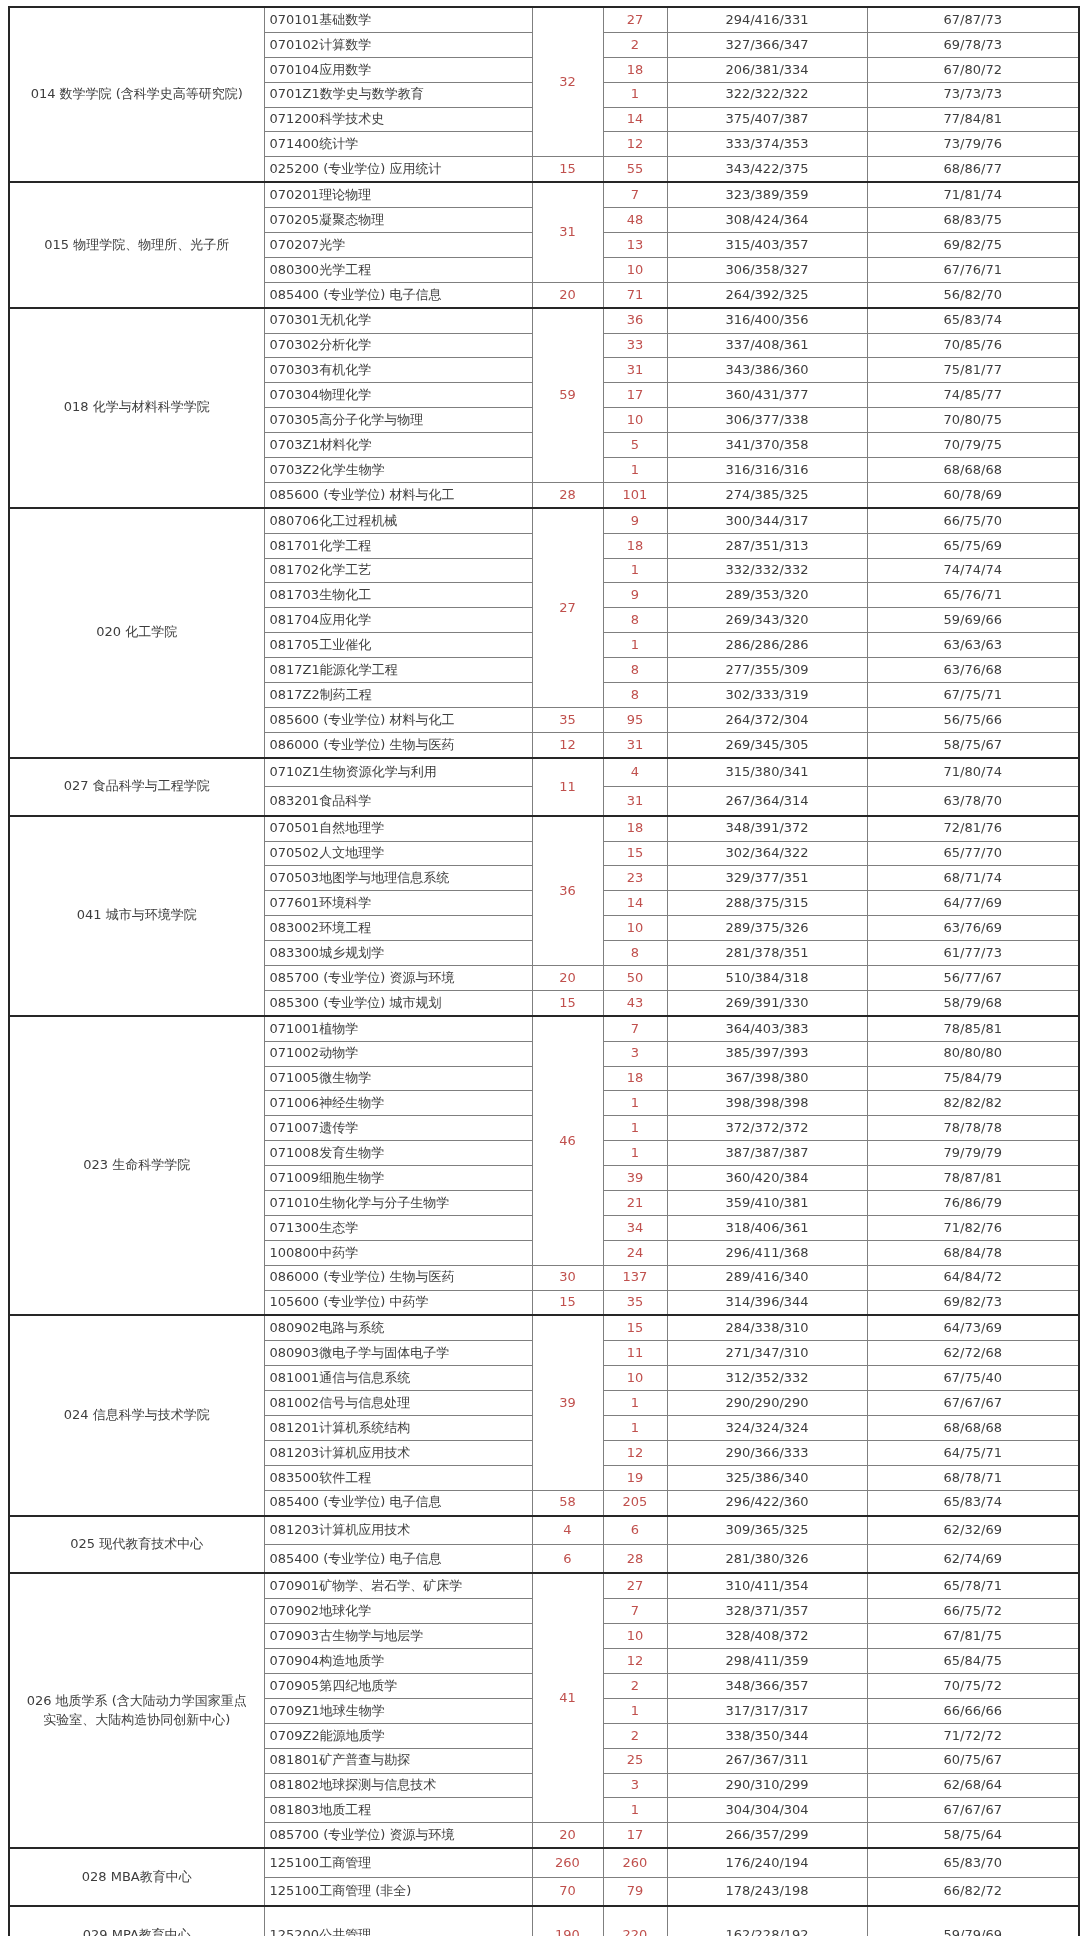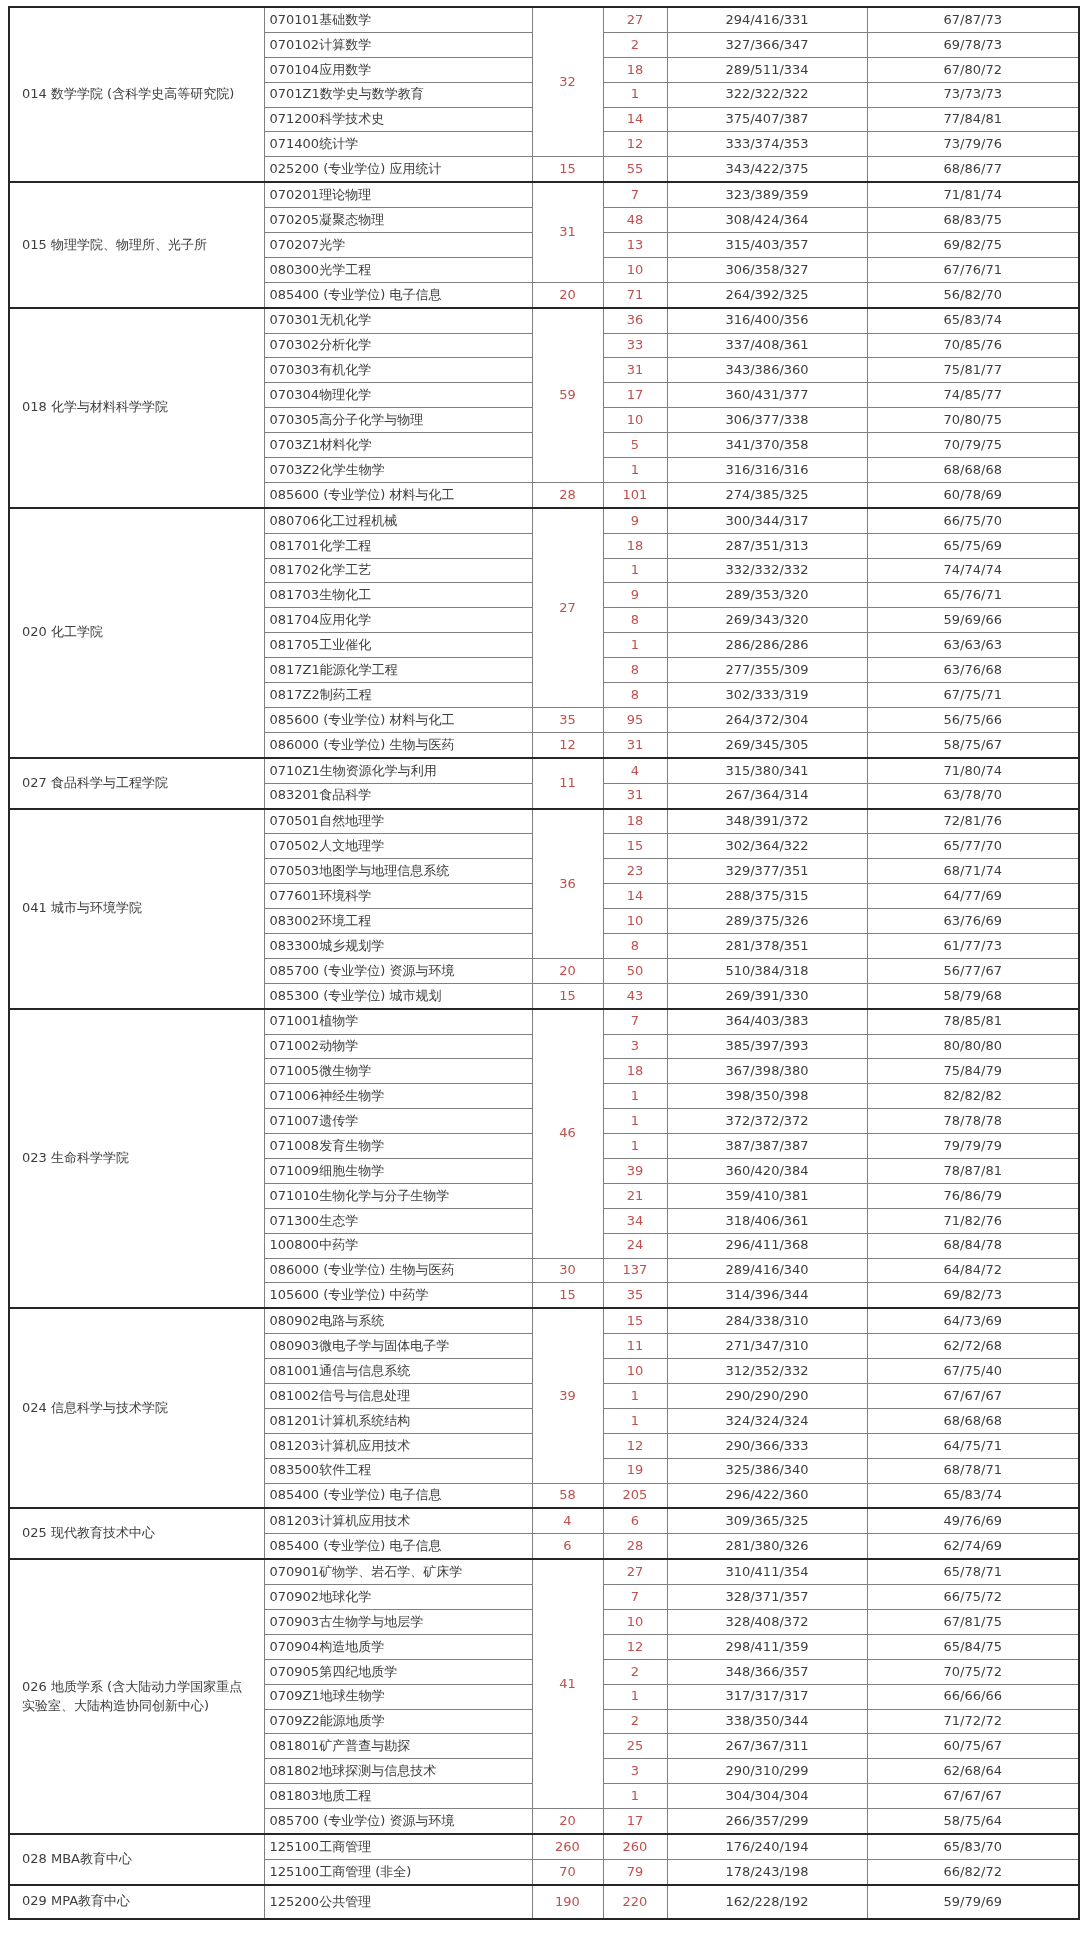--- a/index.html
+++ b/index.html
@@ -25,23 +25,24 @@
     border:1px solid var(--border);
     height:23.9px;
     padding:0;
     font-size:13px;
     color:var(--text);
     overflow:hidden;
     white-space:nowrap;
     line-height:1.1;
   }
   td.college{
+    text-align:center;
     white-space:normal;
     line-height:1.45;
-    padding:4px 12px;
+    padding:16px 12px;
     vertical-align:middle;
   }
   td.major{text-align:left;padding-left:5px;}
   td.num{text-align:center;}
   .red{color:var(--red);}
   tr.gs td{border-top:2.5px solid var(--border_strong);}
 </style>
 </head>
 <body>
 
@@ -66,21 +67,21 @@
         </tr>
         <tr>
           <td class="major">070102计算数学</td>
           <td class="num red">2</td>
           <td class="num">327/366/347</td>
           <td class="num">69/78/73</td>
         </tr>
         <tr>
           <td class="major">070104应用数学</td>
           <td class="num red">18</td>
-          <td class="num">289/511/334</td>
+          <td class="num">206/381/334</td>
           <td class="num">67/80/72</td>
         </tr>
         <tr>
           <td class="major">0701Z1数学史与数学教育</td>
           <td class="num red">1</td>
           <td class="num">322/322/322</td>
           <td class="num">73/73/73</td>
         </tr>
         <tr>
           <td class="major">071200科学技术史</td>
@@ -331,21 +332,21 @@
         </tr>
         <tr>
           <td class="major">071005微生物学</td>
           <td class="num red">18</td>
           <td class="num">367/398/380</td>
           <td class="num">75/84/79</td>
         </tr>
         <tr>
           <td class="major">071006神经生物学</td>
           <td class="num red">1</td>
-          <td class="num">398/350/398</td>
+          <td class="num">398/398/398</td>
           <td class="num">82/82/82</td>
         </tr>
         <tr>
           <td class="major">071007遗传学</td>
           <td class="num red">1</td>
           <td class="num">372/372/372</td>
           <td class="num">78/78/78</td>
         </tr>
         <tr>
           <td class="major">071008发育生物学</td>
@@ -441,21 +442,21 @@
           <td class="num red">205</td>
           <td class="num">296/422/360</td>
           <td class="num">65/83/74</td>
         </tr>
         <tr class="gs">
           <td class="college" rowspan="2">025 现代教育技术中心</td>
           <td class="major">081203计算机应用技术</td>
           <td class="num red" rowspan="1">4</td>
           <td class="num red">6</td>
           <td class="num">309/365/325</td>
-          <td class="num">49/76/69</td>
+          <td class="num">62/32/69</td>
         </tr>
         <tr>
           <td class="major">085400 (专业学位) 电子信息</td>
           <td class="num red" rowspan="1">6</td>
           <td class="num red">28</td>
           <td class="num">281/380/326</td>
           <td class="num">62/74/69</td>
         </tr>
         <tr class="gs">
           <td class="college" rowspan="11">026 地质学系 (含大陆动力学国家重点实验室、大陆构造协同创新中心)</td>

